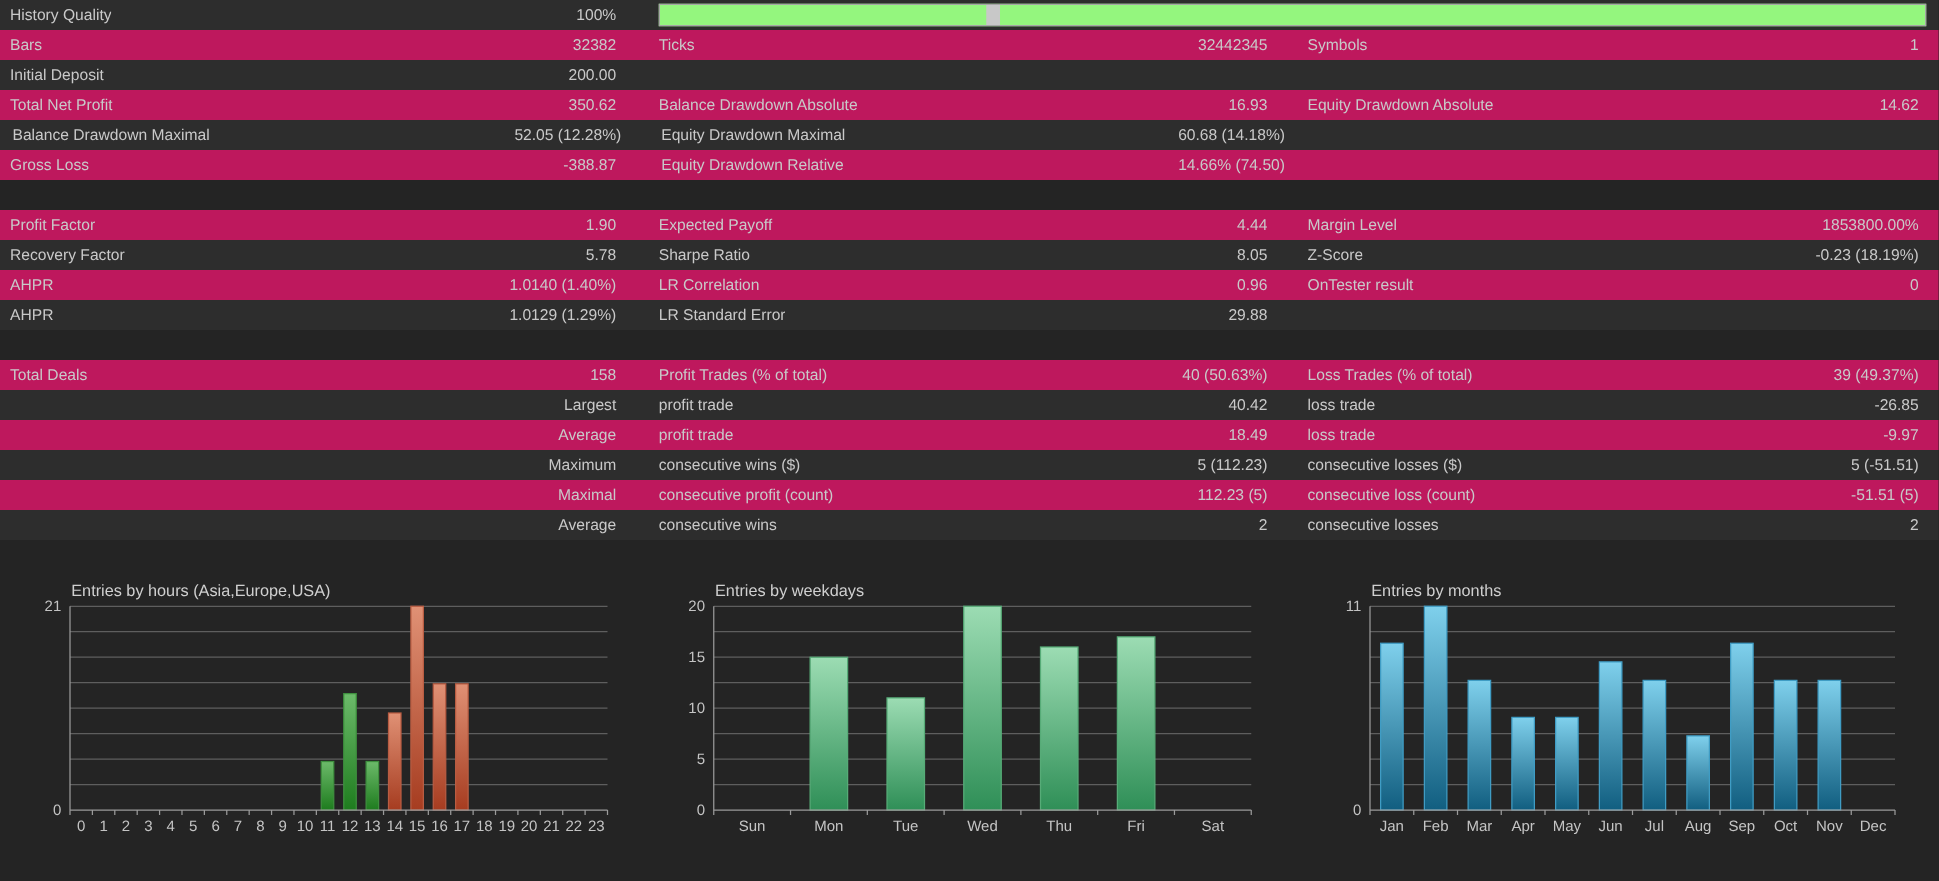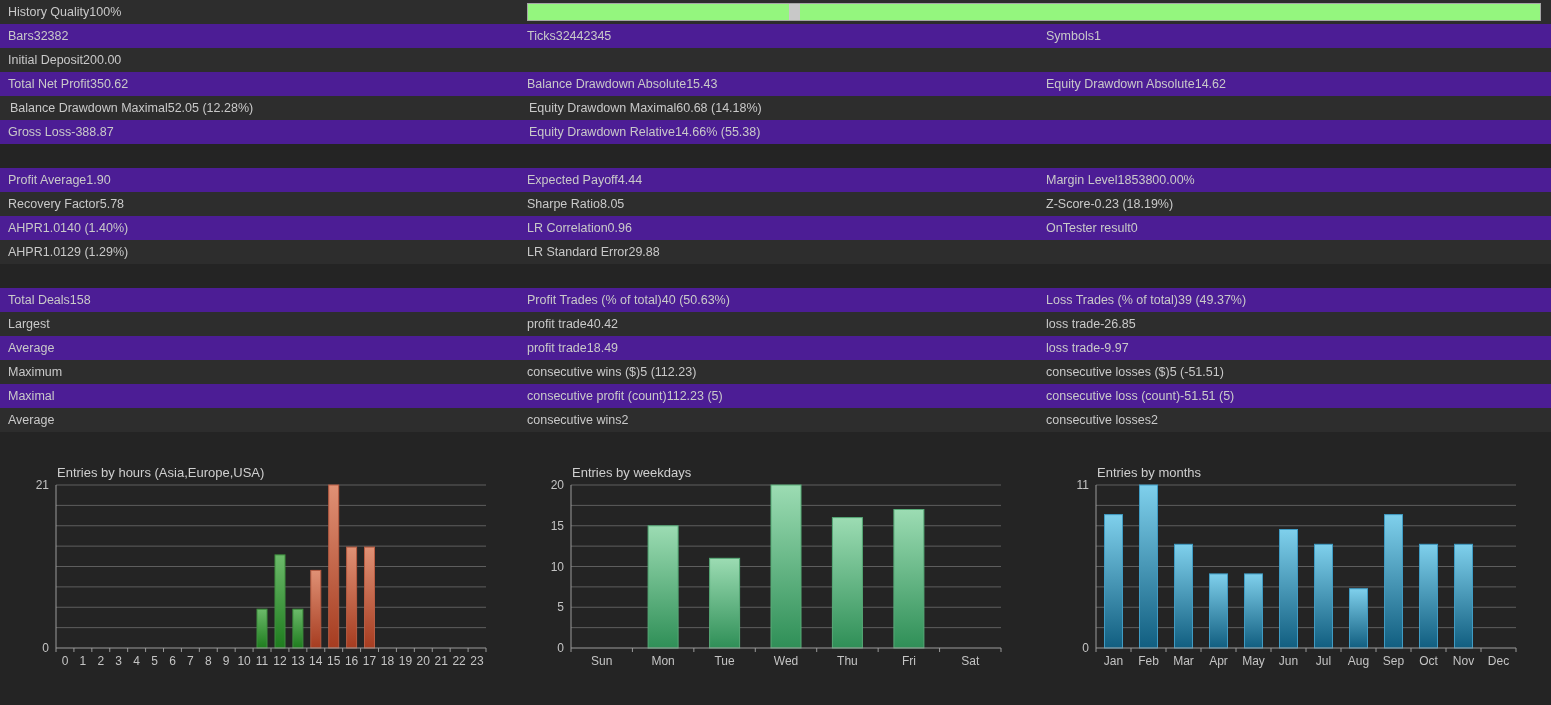--- a/index.html
+++ b/index.html
@@ -12,23 +12,23 @@
   
   .report{width:1551px;}
   .row{
     display:grid;
     grid-template-columns:517px 517px 1fr;
     height:24px;line-height:24px;
     padding-right:10px;box-sizing:border-box;
   }
   .row.progress-row{grid-template-columns:517px 1fr;}
   .row.dark{background:#2d2d2d;}
-  .row.light{background:#4c1d95;}
+  .row.light{background:#be185d;}
   .row.spacer{background:transparent;}
-  .cell{display:flex;align-items:center;min-width:0;white-space:nowrap;}
+  .cell{display:flex;justify-content:space-between;align-items:center;min-width:0;white-space:nowrap;gap:36px;}
   .cell .lbl{overflow:hidden;text-overflow:ellipsis;}
   .c1{padding-left:8px;padding-right:24px;}
   .c2{padding-left:10px;padding-right:20px;}
   .c3{padding-left:12px;padding-right:6px;}
   
   .progress-track{
     position:relative;margin:3px 0 3px 10px;height:18px;
     box-sizing:border-box;border:1px solid #a6a6a6;
   }
   .progress-notch{position:absolute;top:0;bottom:0;}
@@ -81,21 +81,21 @@
         <span class="val"></span>
       </div>
     </div>
     <div class="row light">
       <div class="cell c1">
         <span class="lbl">Total Net Profit</span>
         <span class="val">350.62</span>
       </div>
       <div class="cell c2">
         <span class="lbl">Balance Drawdown Absolute</span>
-        <span class="val">15.43</span>
+        <span class="val">16.93</span>
       </div>
       <div class="cell c3">
         <span class="lbl">Equity Drawdown Absolute</span>
         <span class="val">14.62</span>
       </div>
     </div>
     <div class="row dark">
       <div class="cell c2">
         <span class="lbl">Balance Drawdown Maximal</span>
         <span class="val">52.05 (12.28%)</span>
@@ -105,27 +105,27 @@
         <span class="val">60.68 (14.18%)</span>
       </div>
     </div>
     <div class="row light">
       <div class="cell c1">
         <span class="lbl">Gross Loss</span>
         <span class="val">-388.87</span>
       </div>
       <div class="cell c3">
         <span class="lbl">Equity Drawdown Relative</span>
-        <span class="val">14.66% (55.38)</span>
+        <span class="val">14.66% (74.50)</span>
       </div>
     </div>
     <div class="row spacer"></div>
     <div class="row light">
       <div class="cell c1">
-        <span class="lbl">Profit Average</span>
+        <span class="lbl">Profit Factor</span>
         <span class="val">1.90</span>
       </div>
       <div class="cell c2">
         <span class="lbl">Expected Payoff</span>
         <span class="val">4.44</span>
       </div>
       <div class="cell c3">
         <span class="lbl">Margin Level</span>
         <span class="val">1853800.00%</span>
       </div>

